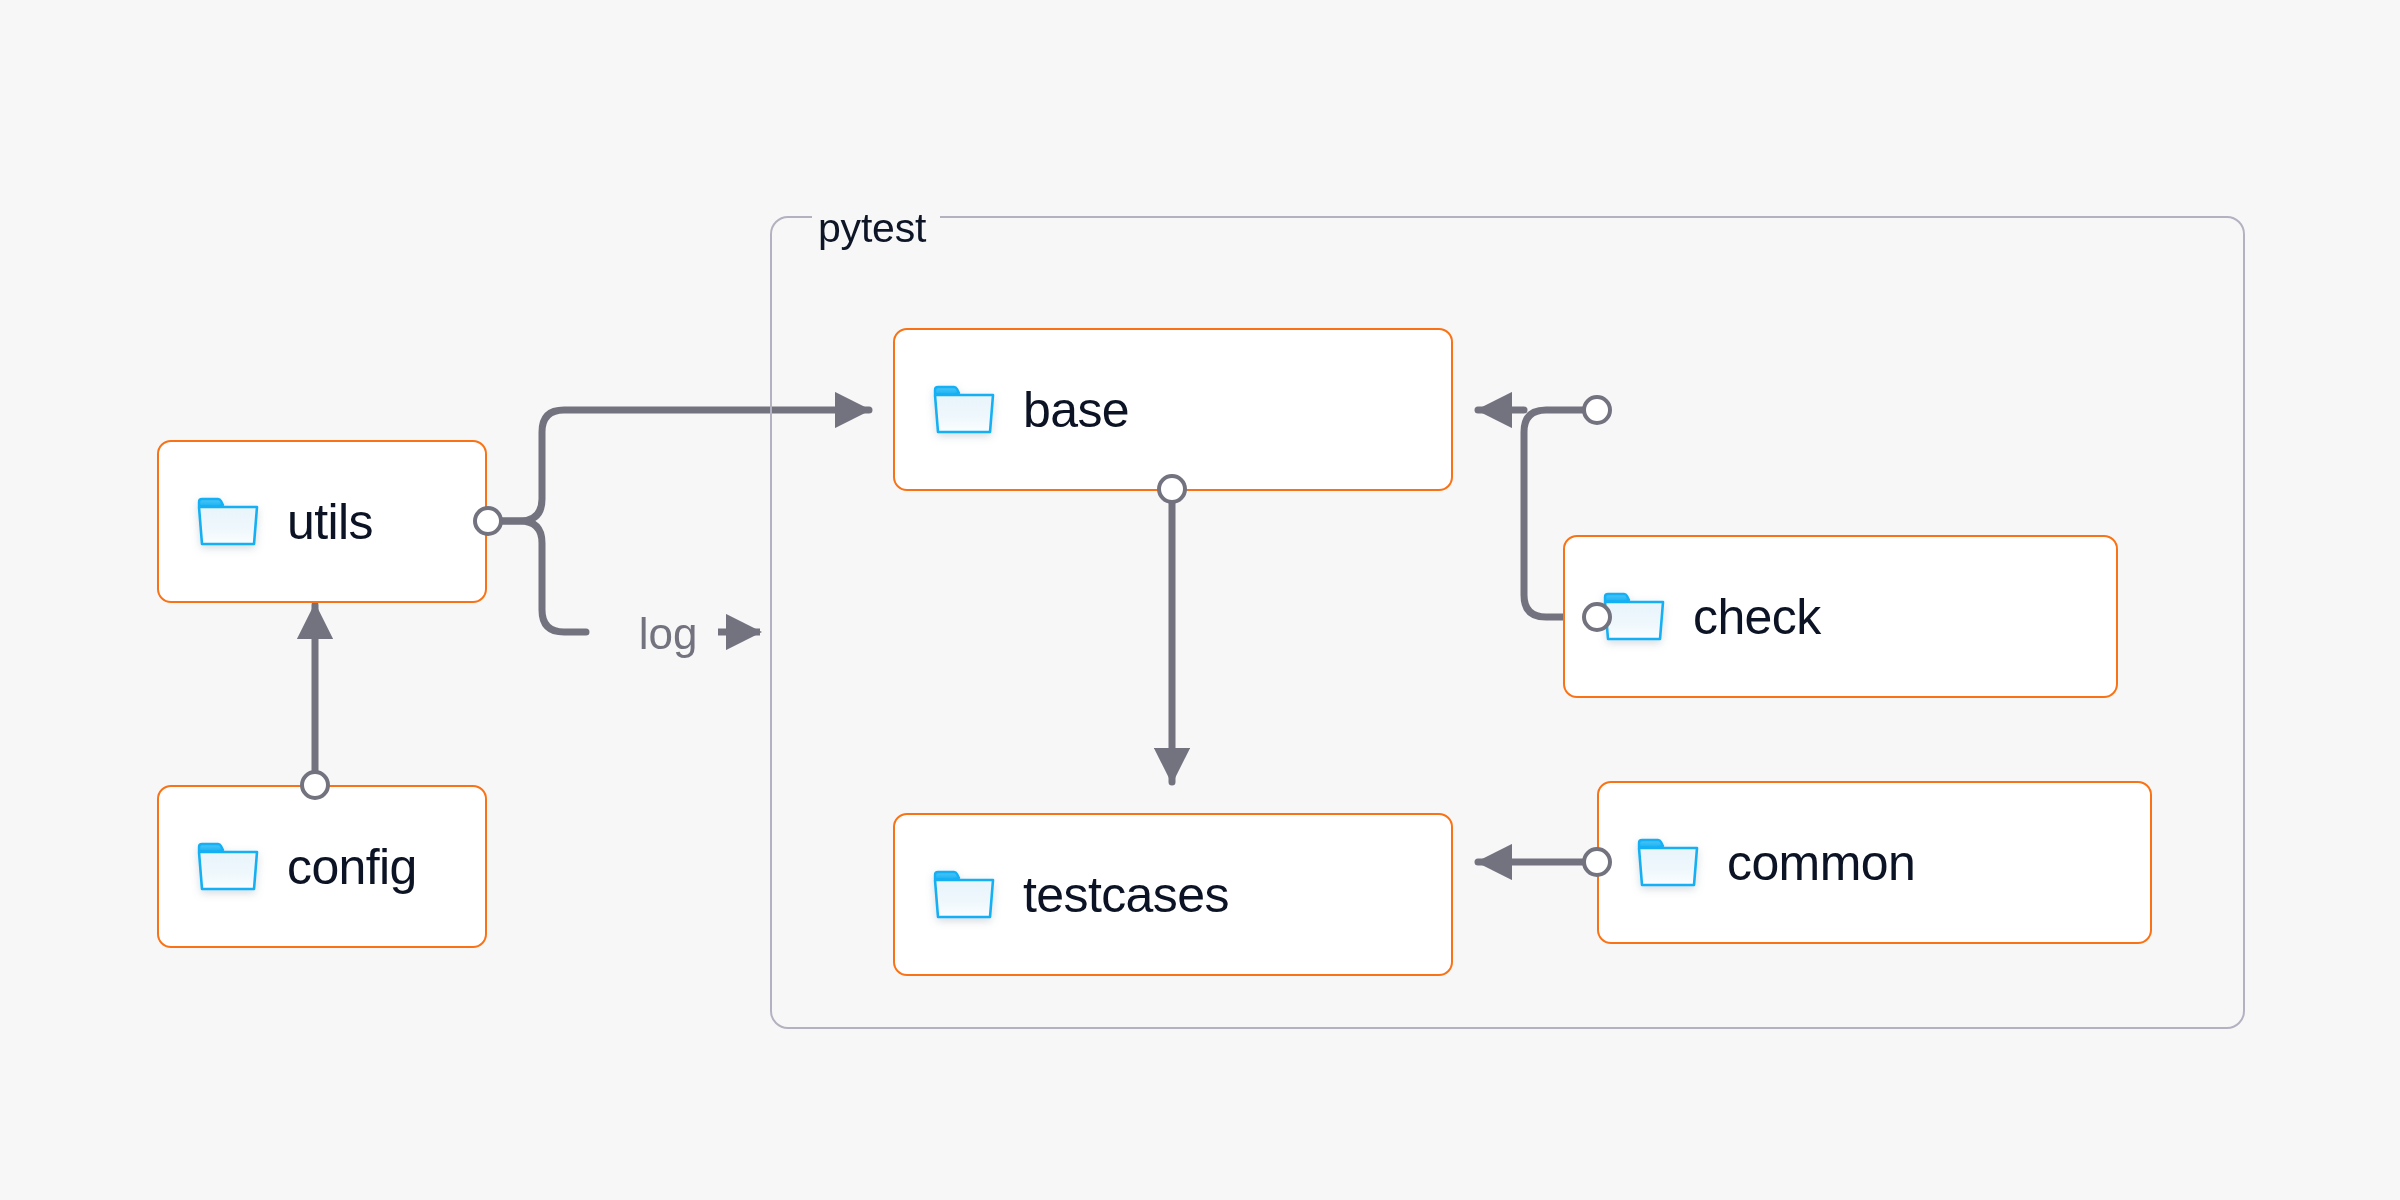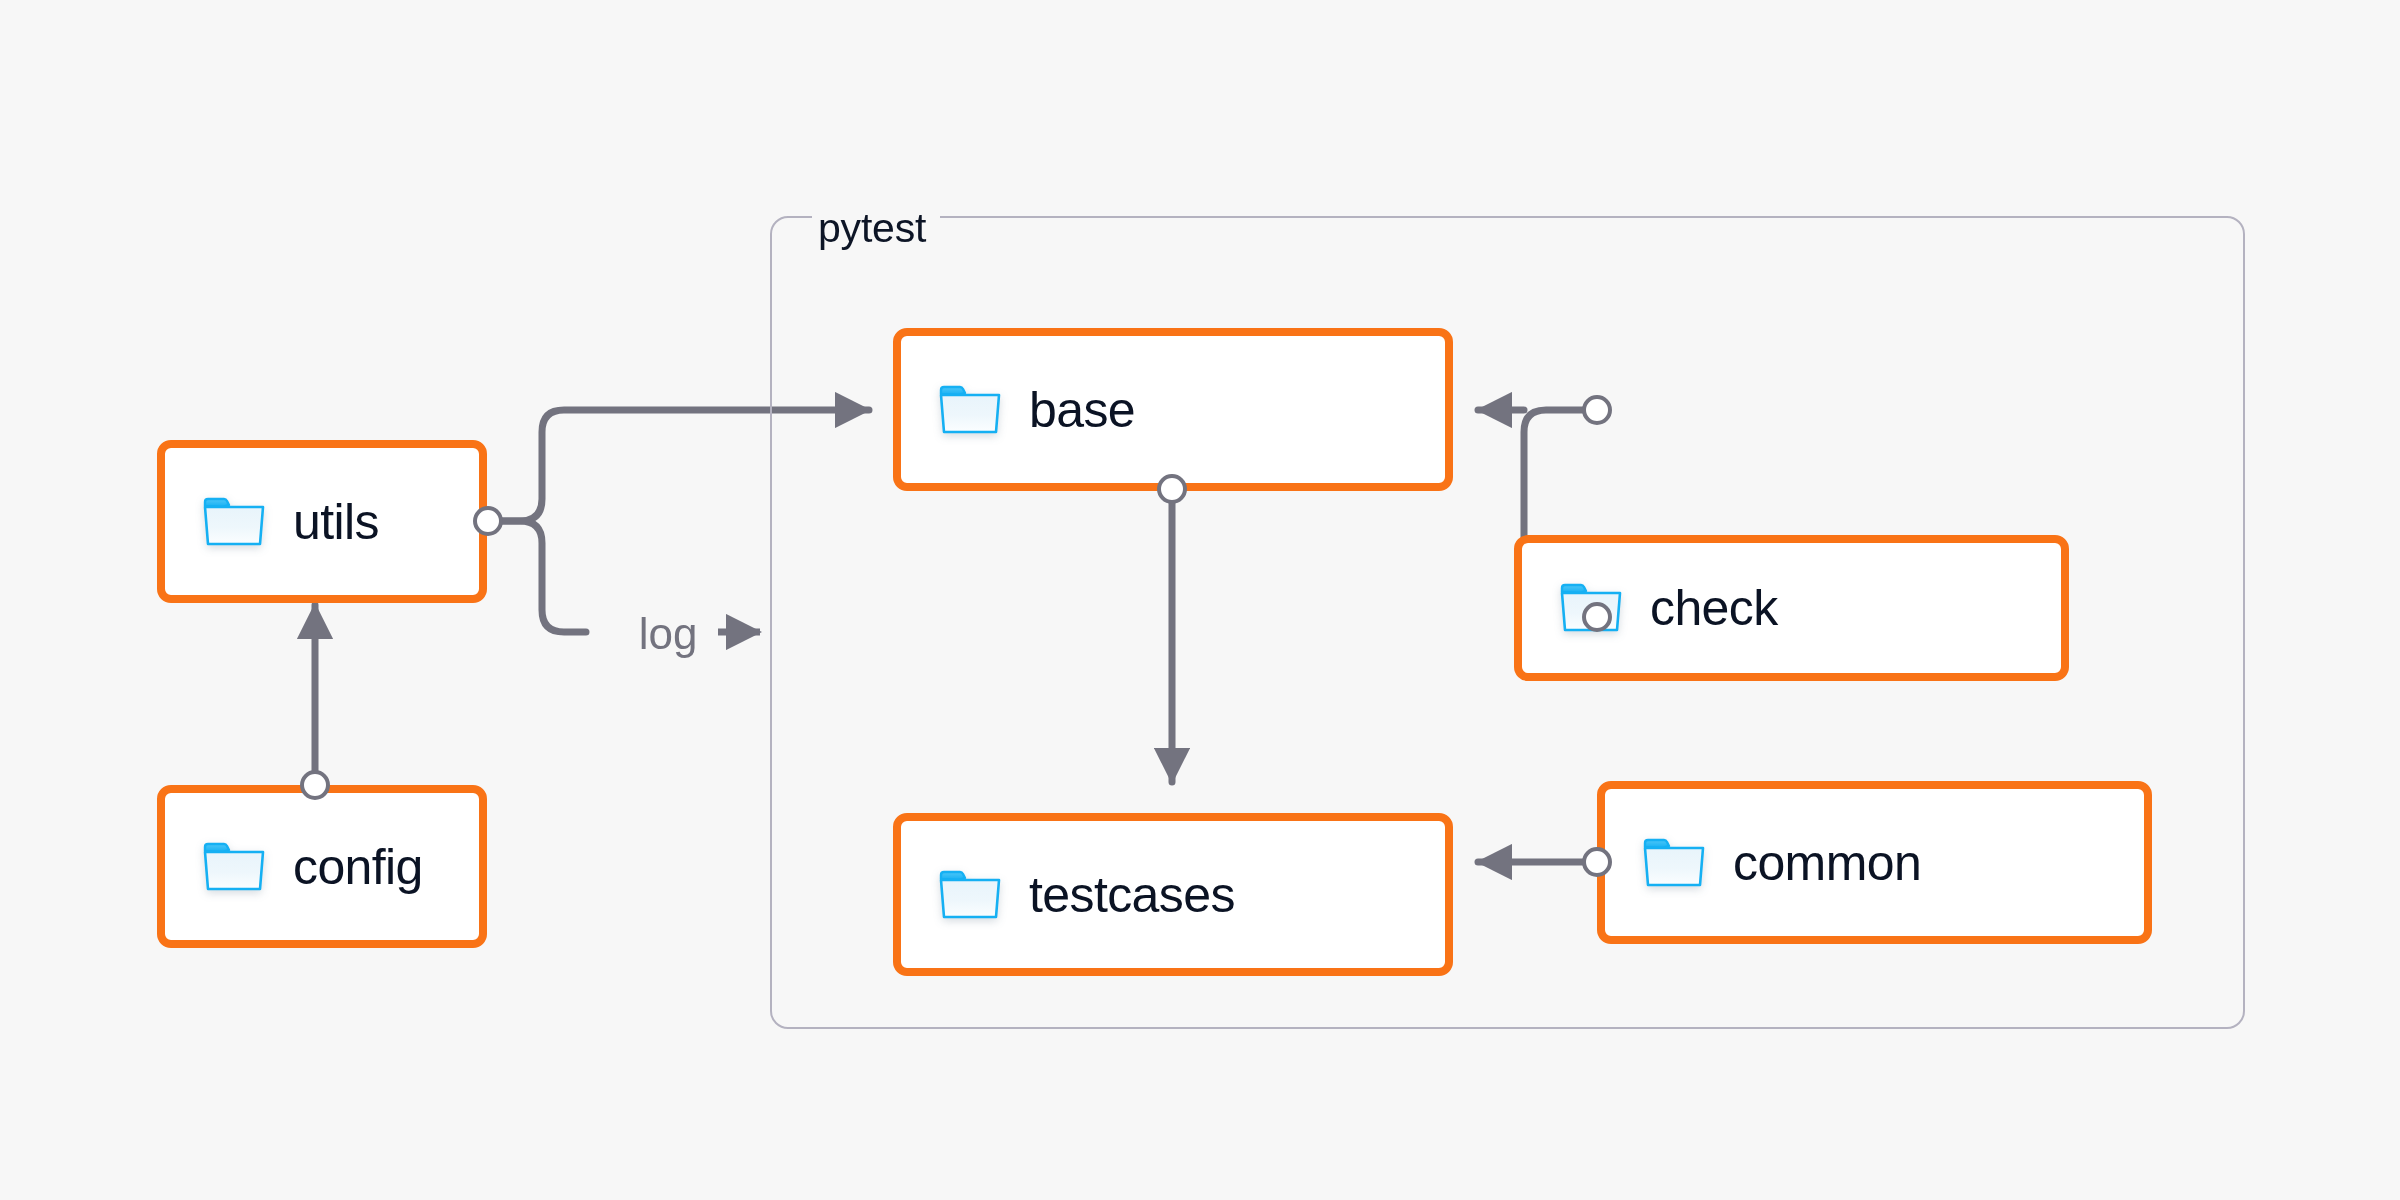--- a/index.html
+++ b/index.html
@@ -56,21 +56,21 @@
     color: #0d1526;
     letter-spacing: -0.2px;
     line-height: 1;
     white-space: nowrap;
   }
 
   
   .node {
     position: absolute;
     background: #ffffff;
-    border: 8px solid #f97316;
+    border: 2px solid #f97316;
     border-radius: 14px;
     box-sizing: border-box;
     display: flex;
     align-items: center;
     padding-left: 38px;
     gap: 28px;
   }
   .node-label {
     font-size: 50px;
     color: #0b1324;
@@ -185,21 +185,21 @@
   <div class="node" style="left:893px; top:781px; width:560px; height:163px;margin-top:32px;">
     <svg class="folder-icon" viewBox="0 0 62 52">
       <path d="M2 10 L2 6 Q2 3 5 3 L21 3 Q23 3 24 5 L26 9 L20 11 Z" fill="url(#folderTab)" stroke="#15b0f3" stroke-width="2.4" stroke-linejoin="round"></path>
       <path d="M2 11 L60 11 L57 48 L5 48 Z" fill="url(#folderFill)" stroke="#15b0f3" stroke-width="2.6" stroke-linejoin="round"></path>
     </svg>
     <span class="node-label">testcases</span>
   </div>
 
   <div class="port" style="left:1597px; top:410px;"></div>
 
-  <div class="node" style="left:1514px; top:535px; width:555px; height:146px;">
+  <div class="node" style="left:1563px; top:535px; width:555px; height:163px;">
     <svg class="folder-icon" viewBox="0 0 62 52">
       <path d="M2 10 L2 6 Q2 3 5 3 L21 3 Q23 3 24 5 L26 9 L20 11 Z" fill="url(#folderTab)" stroke="#15b0f3" stroke-width="2.4" stroke-linejoin="round"></path>
       <path d="M2 11 L60 11 L57 48 L5 48 Z" fill="url(#folderFill)" stroke="#15b0f3" stroke-width="2.6" stroke-linejoin="round"></path>
     </svg>
     <span class="node-label">check</span>
   </div>
   <div class="port" style="left:1597px; top:617px;"></div>
 
   <div class="node" style="left:1597px; top:781px; width:555px; height:163px;">
     <svg class="folder-icon" viewBox="0 0 62 52">

